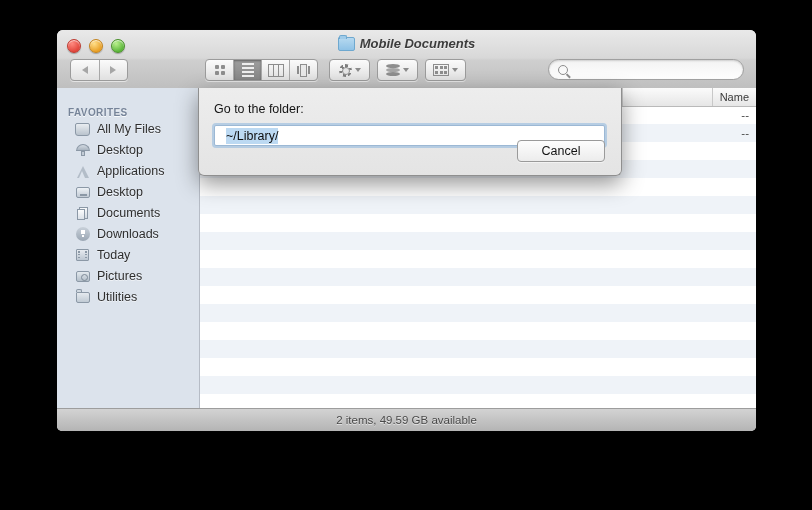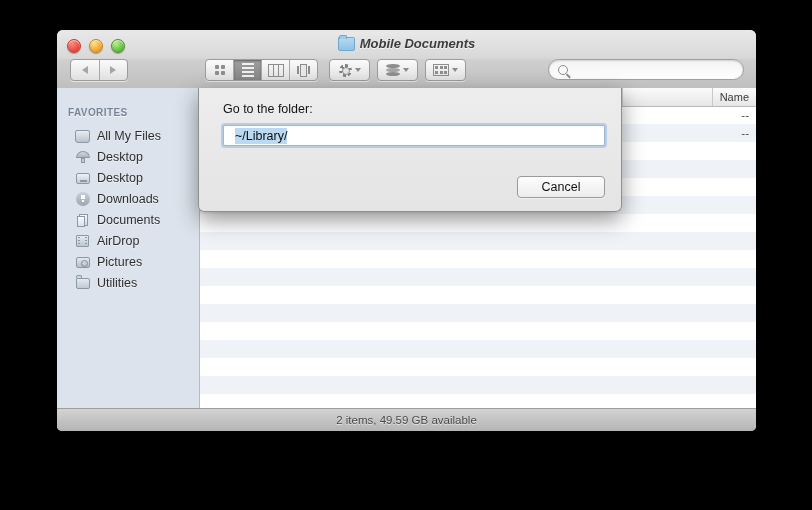--- a/index.html
+++ b/index.html
@@ -113,21 +113,21 @@
     width:143px;flex:none;box-sizing:border-box;
     background:#dce3ec;border-right:1px solid #b6bcc6;
     padding-top:17px;overflow:hidden;
   }
   .sb-head{
     font-size:10px;font-weight:bold;letter-spacing:.4px;color:#768499;
     text-transform:uppercase;padding:2px 0 4px 11px;
     text-shadow:0 1px 0 rgba(255,255,255,.8);
   }
   .sb-item{
-    display:flex;align-items:flex-end;gap:7px;height:21px;padding-left:18px;
+    display:flex;align-items:flex-start;gap:7px;height:21px;padding-left:18px;
     font-size:12.5px;color:#2e2e2e;text-shadow:0 1px 0 rgba(255,255,255,.55);
   }
   .sb-ico{width:15px;height:14px;flex:none;display:flex;align-items:center;justify-content:center;}
   .ico-disc{width:13px;height:11px;background:linear-gradient(to bottom,#e9edf1,#b9c3cd);border:1px solid #8b98a6;border-radius:2px 2px 3px 3px;}
   .ico-chute{width:14px;height:14px;position:relative;}
   .ico-chute:before{content:"";position:absolute;left:0;top:1px;width:14px;height:7px;border-radius:7px 7px 0 0;background:linear-gradient(to bottom,#d3dae2,#aab5c1);border:1px solid #8b98a6;box-sizing:border-box;}
   .ico-chute:after{content:"";position:absolute;left:5px;top:8px;width:4px;height:5px;background:#c3ccd6;border:1px solid #8b98a6;box-sizing:border-box;}
   .ico-app{width:14px;height:13px;position:relative;}
   .ico-app:before{content:"";position:absolute;left:1px;bottom:0;border-left:6px solid transparent;border-right:6px solid transparent;border-bottom:12px solid #b3bdc8;}
   .ico-app:after{content:"";position:absolute;left:3.5px;bottom:0;border-left:3.5px solid transparent;border-right:3.5px solid transparent;border-bottom:7px solid #dce3ec;}
@@ -180,26 +180,26 @@
   .statusbar{
     position:absolute;left:0;right:0;bottom:0;height:22px;
     background:linear-gradient(to bottom,#d3d3d3,#b4b4b4);
     border-top:1px solid #9d9d9d;
     display:flex;align-items:center;justify-content:center;
     font-size:11.5px;color:#4a4a4a;text-shadow:0 1px 0 rgba(255,255,255,.6);
   }
 
   
   .sheet{
-    position:absolute;left:141px;top:58px;width:424px;height:124px;
+    position:absolute;left:141px;top:58px;width:424px;height:88px;
     background:linear-gradient(to bottom,#ededed,#e4e4e4);
     border:1px solid #8f8f8f;border-top:none;
     border-radius:0 0 6px 6px;
     box-shadow:0 8px 22px rgba(0,0,0,.42);
-    box-sizing:border-box;padding:14px 16px 0 24px;
+    box-sizing:border-box;padding:14px 16px 0 15px;
   }
   .sheet-label{font-size:12.5px;color:#131313;margin-bottom:9px;}
   .gofield{
     width:100%;height:21px;box-sizing:border-box;
     background:#fff;border:1px solid #9cb8d4;border-radius:2px;
     box-shadow:0 0 0 2px rgba(120,170,220,.45);
     display:flex;align-items:center;padding:0 3px;
   }
   .gofield .sel{
     font-size:12.5px;color:#0d0d0d;background:#bcd9f2;padding:1px 0;margin-left:8px;
@@ -326,41 +326,47 @@
           <span>All My Files</span>
         </div>
         <div class="sb-item">
           <span class="sb-ico">
               <span class="ico-chute"></span>
             </span>
           <span>Desktop</span>
         </div>
         <div class="sb-item">
           <span class="sb-ico">
+              <span class="ico-app"></span>
+            </span>
+          <span>Applications</span>
+        </div>
+        <div class="sb-item">
+          <span class="sb-ico">
               <span class="ico-desk"></span>
             </span>
           <span>Desktop</span>
         </div>
         <div class="sb-item">
           <span class="sb-ico">
+              <span class="ico-docs"></span>
+            </span>
+          <span>Documents</span>
+        </div>
+        <div class="sb-item">
+          <span class="sb-ico">
               <span class="ico-dl"></span>
             </span>
           <span>Downloads</span>
         </div>
         <div class="sb-item">
           <span class="sb-ico">
-              <span class="ico-docs"></span>
-            </span>
-          <span>Documents</span>
-        </div>
-        <div class="sb-item">
-          <span class="sb-ico">
               <span class="ico-mov"></span>
             </span>
-          <span>AirDrop</span>
+          <span>Today</span>
         </div>
         <div class="sb-item">
           <span class="sb-ico">
               <span class="ico-pic"></span>
             </span>
           <span>Pictures</span>
         </div>
         <div class="sb-item">
           <span class="sb-ico">
               <span class="ico-fold"></span>

